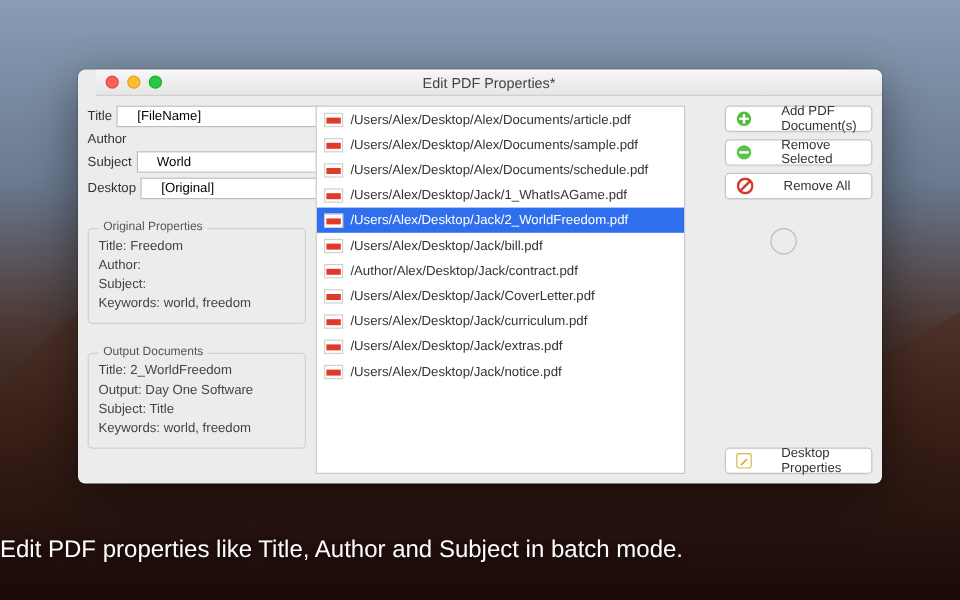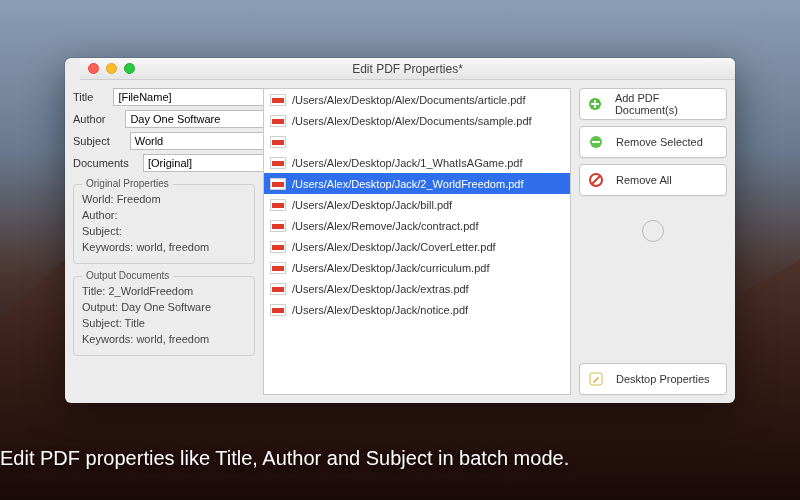--- a/index.html
+++ b/index.html
@@ -36,30 +36,30 @@
   margin-left: 15px;
 }
 .traffic { display: flex; gap: 7px; margin-left: 8px; }
 .traffic span { width: 11px; height: 11px; border-radius: 50%; display: block; }
 .tl-close { background: #ff5f57; border: 0.5px solid #e14a40; }
 .tl-min { background: #ffbd2e; border: 0.5px solid #e1a123; }
 .tl-max { background: #28c940; border: 0.5px solid #1dac2f; }
 .wtitle { position: absolute; left:0; right:0; text-align: center; font-size: 12px; color: #444; }
 .content { flex: 1; display: flex; padding: 8px; gap: 8px; }
 .col-left { width: 182px; display: flex; flex-direction: column; gap: 4px; }
-.field-row { display: flex; align-items: center; gap: 20px; }
+.field-row { display: flex; align-items: center; gap: 4px; }
 .field-row label { width: 50px; font-size: 11px; color: #333; text-align: left; }
 .field-row input {
   flex: 1; height: 18px; font-size: 11px;
-  border: 1px solid #bdbdbd; background: #fff; padding: 0 4px;
+  border: 1px solid #bdbdbd; background: #fff; padding: 0 16px;
   border-radius: 0;
 }
 .groupbox {
   border: 1px solid #d0d0d0; border-radius: 4px;
-  padding: 6px 8px 8px 8px; margin-top: 8px;
+  padding: 6px 8px 8px 8px; margin-top: 20px;
   position: relative;
 }
 .groupbox .legend {
   position: absolute; top: -7px; left: 8px;
   background: #ececec; padding: 0 4px;
   font-size: 10px; color: #555;
 }
 .prop-line { font-size: 11px; color: #444; line-height: 16px; }
 .col-mid {
   flex: 1; background: #fff; border: 1px solid #c8c8c8;
@@ -75,24 +75,25 @@
 .pdf-icon {
   width: 16px; height: 12px; flex-shrink: 0;
   background: #fff; border: 1px solid #d0d0d0; position: relative;
 }
 .pdf-icon::after {
   content: ""; position: absolute; left: 1px; right: 1px; top: 3px; height: 5px;
   background: #e03a2a;
 }
 .col-right { width: 148px; display: flex; flex-direction: column; gap: 6px; }
 .btn {
-  height: 32px; background: #fff; border: 1px solid #c5c5c5; border-radius: 4px;
-  display: flex; align-items: center; gap: 12px; padding: 0 8px;
+  height: 22px; background: #fff; border: 1px solid #c5c5c5; border-radius: 4px;
+  display: flex; align-items: center; gap: 24px; padding: 0 8px;
   font-size: 11px; color: #333; cursor: default;
   box-shadow: 0 1px 0 rgba(0,0,0,0.03);
+  margin-left: 25px;
 }
 .btn .ico { width: 16px; height: 16px; display: flex; align-items: center; justify-content: center; }
 .spinner {
   width: 22px; height: 22px; border: 1.5px solid #bbb; border-radius: 50%;
   margin: 18px auto;
 }
 .spacer { flex: 1; }
 .caption {
   position: absolute; left: 0; right: 0; bottom: 30px;
   text-align: left; color: #fff;
@@ -120,34 +121,33 @@
 
   <div class="content">
 
     <div class="col-left">
       <div class="field-row">
         <label>Title</label>
         <input type="text" value="[FileName]" style="">
       </div>
       <div class="field-row">
         <label>Author</label>
-        <input type="text" value="Day One Software" style="">
       </div>
       <div class="field-row">
         <label>Subject</label>
         <input type="text" value="World" style="">
       </div>
       <div class="field-row">
-        <label>Documents</label>
+        <label>Desktop</label>
         <input type="text" value="[Original]" style="">
       </div>
 
       <div class="groupbox">
         <span class="legend">Original Properties</span>
-        <div class="prop-line">World: Freedom</div>
+        <div class="prop-line">Title: Freedom</div>
         <div class="prop-line">Author:</div>
         <div class="prop-line">Subject:</div>
         <div class="prop-line">Keywords: world, freedom</div>
       </div>
 
       <div class="groupbox">
         <span class="legend">Output Documents</span>
         <div class="prop-line">Title: 2_WorldFreedom</div>
         <div class="prop-line">Output: Day One Software</div>
         <div class="prop-line">Subject: Title</div>
@@ -159,36 +159,37 @@
         <div class="file-row">
           <span class="pdf-icon"></span>
           <span>/Users/Alex/Desktop/Alex/Documents/article.pdf</span>
         </div>
         <div class="file-row">
           <span class="pdf-icon"></span>
           <span>/Users/Alex/Desktop/Alex/Documents/sample.pdf</span>
         </div>
         <div class="file-row">
           <span class="pdf-icon"></span>
+          <span>/Users/Alex/Desktop/Alex/Documents/schedule.pdf</span>
         </div>
         <div class="file-row">
           <span class="pdf-icon"></span>
           <span>/Users/Alex/Desktop/Jack/1_WhatIsAGame.pdf</span>
         </div>
         <div class="file-row selected">
           <span class="pdf-icon"></span>
           <span>/Users/Alex/Desktop/Jack/2_WorldFreedom.pdf</span>
         </div>
         <div class="file-row">
           <span class="pdf-icon"></span>
           <span>/Users/Alex/Desktop/Jack/bill.pdf</span>
         </div>
         <div class="file-row">
           <span class="pdf-icon"></span>
-          <span>/Users/Alex/Remove/Jack/contract.pdf</span>
+          <span>/Author/Alex/Desktop/Jack/contract.pdf</span>
         </div>
         <div class="file-row">
           <span class="pdf-icon"></span>
           <span>/Users/Alex/Desktop/Jack/CoverLetter.pdf</span>
         </div>
         <div class="file-row">
           <span class="pdf-icon"></span>
           <span>/Users/Alex/Desktop/Jack/curriculum.pdf</span>
         </div>
         <div class="file-row">

